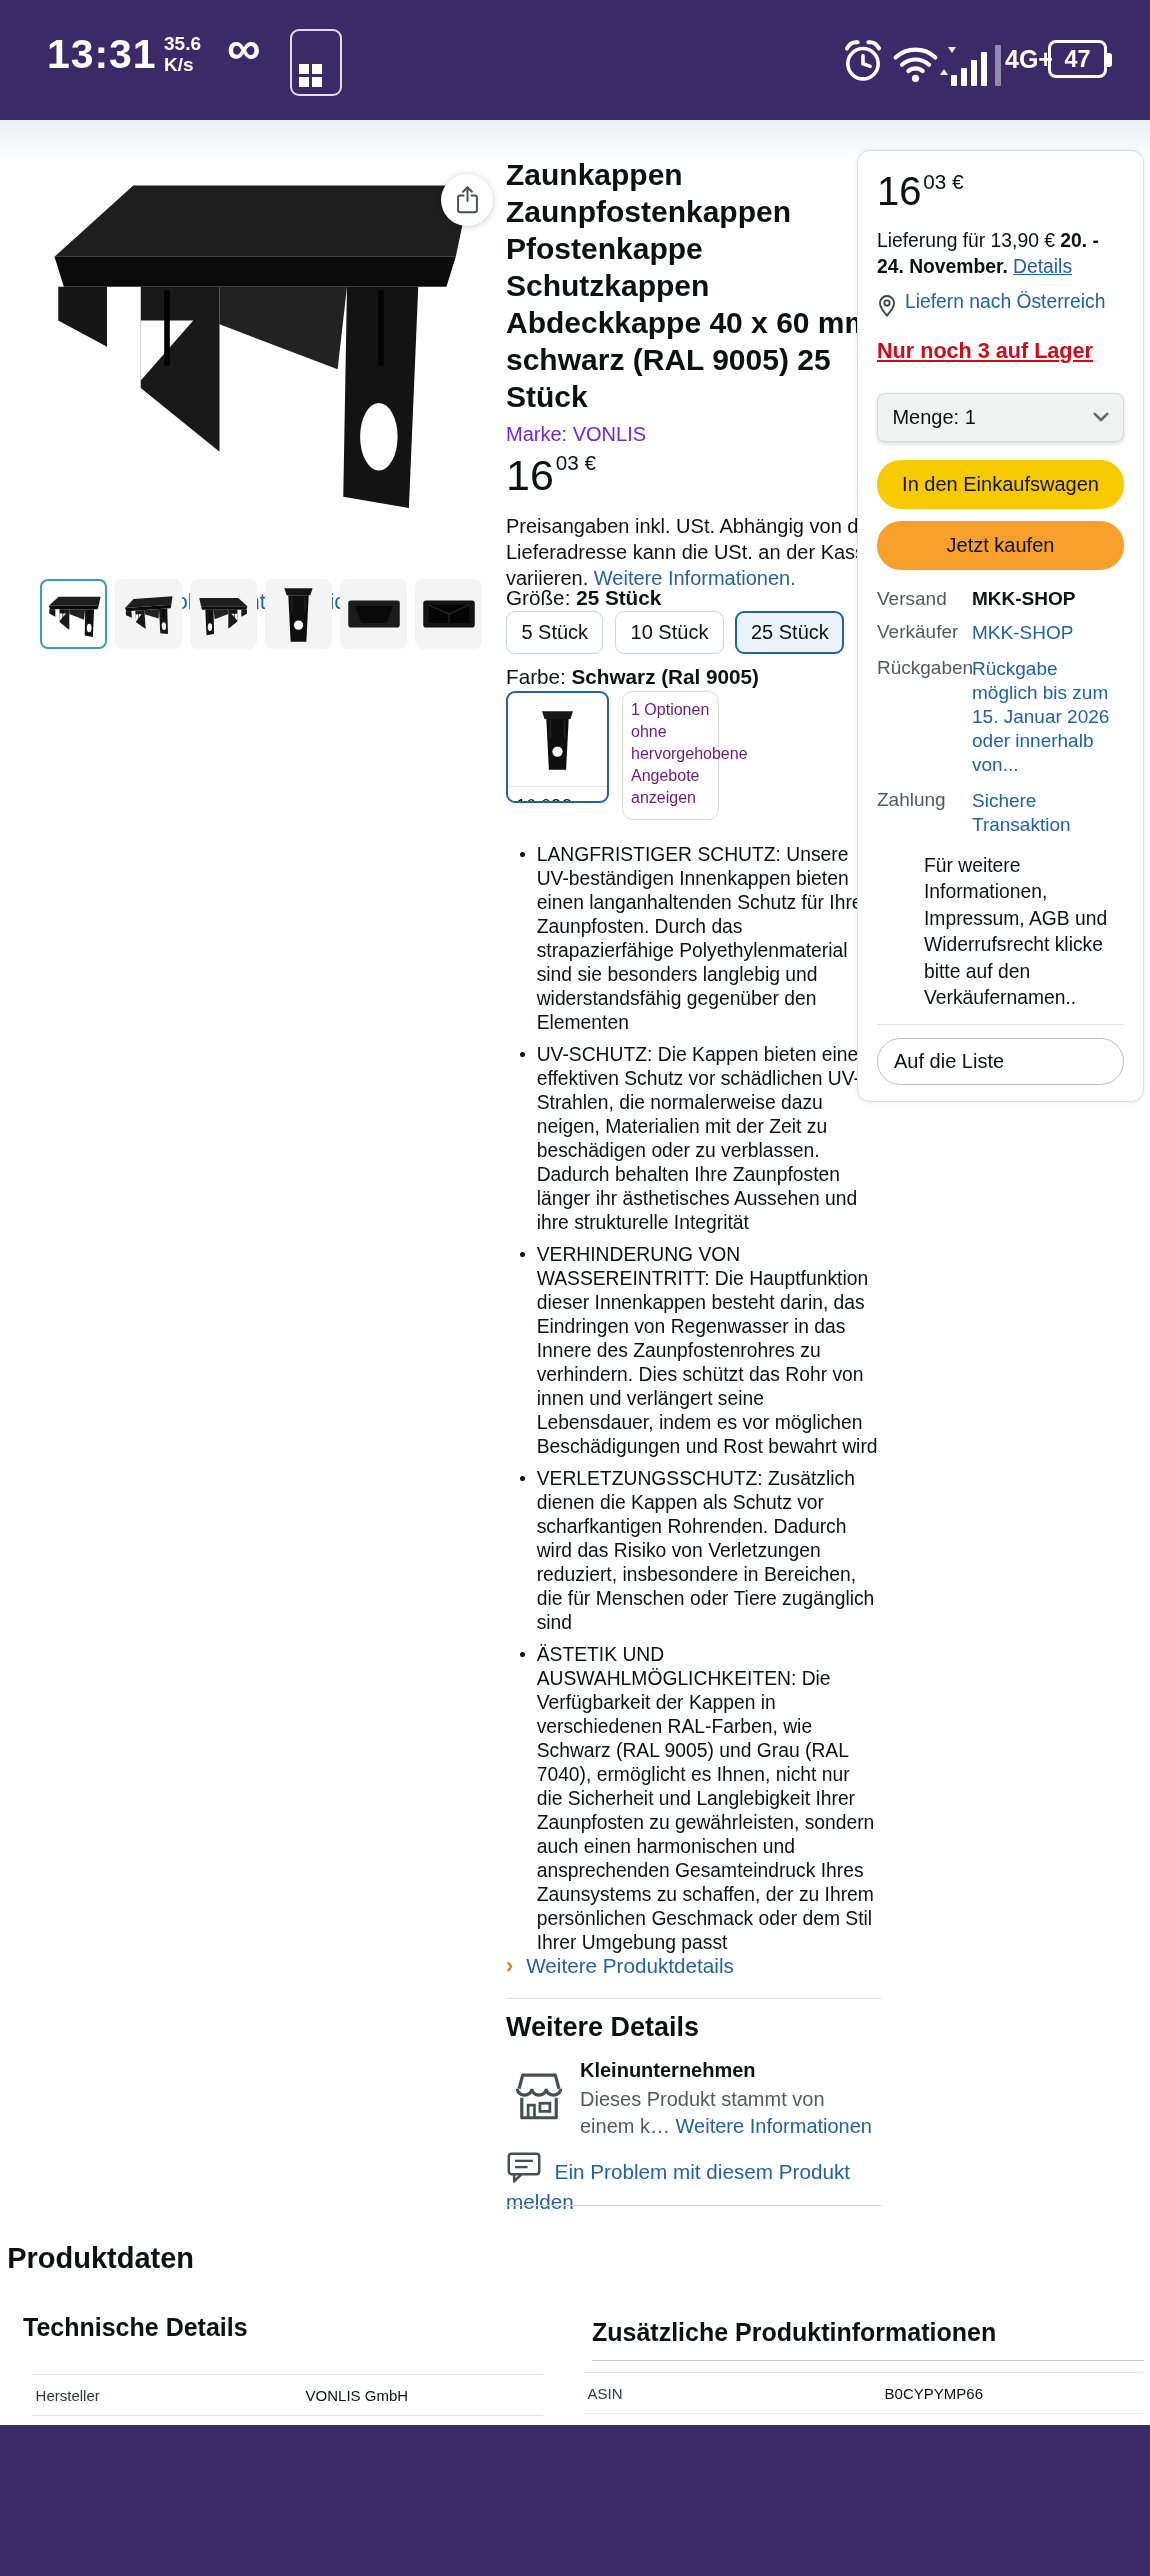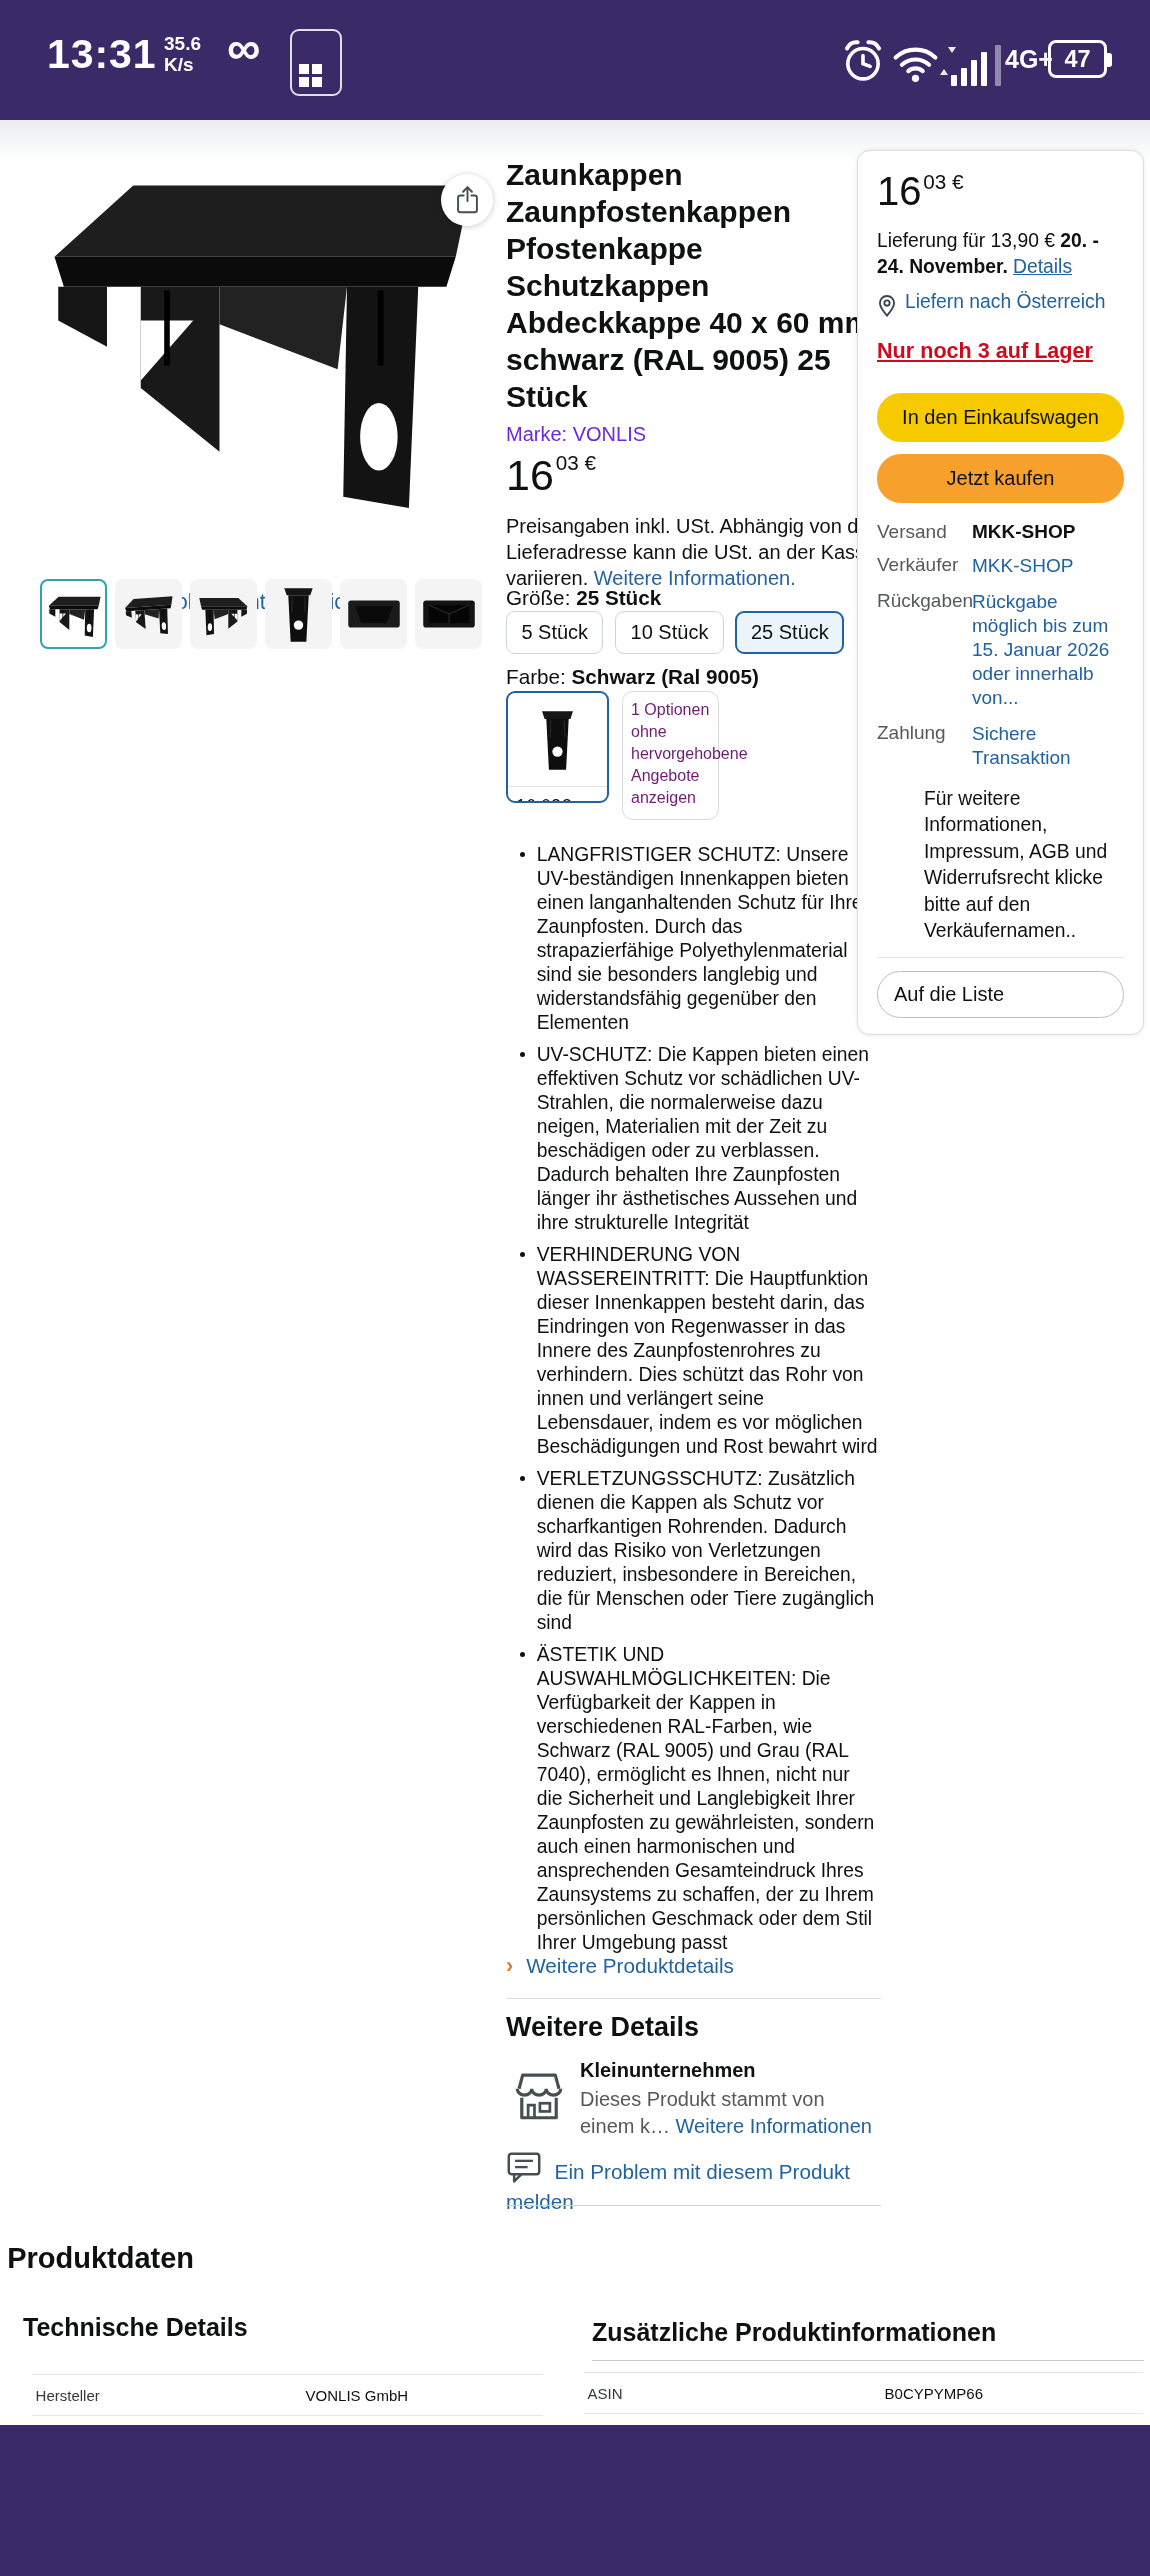--- a/index.html
+++ b/index.html
@@ -326,20 +326,27 @@
     <span>Lieferung für 13,90 € </span><b>20. - 24. November. </b><span class="link u">Details</span>
   </div>
   <div class="bb-deliverto">
     <svg width="20" height="24" viewBox="0 0 24 28" style="margin-top:2.7px">
       <path d="M12 2 C7 2 3.5 5.8 3.5 10.5 C3.5 16 12 25.5 12 25.5 C12 25.5 20.5 16 20.5 10.5 C20.5 5.8 17 2 12 2 Z" fill="none" stroke="#3a4446" stroke-width="2.2"></path>
       <circle cx="12" cy="10.5" r="3.2" fill="none" stroke="#3a4446" stroke-width="2.2"></circle>
     </svg>
     <span>Liefern nach Österreich</span>
   </div>
   <div class="bb-stock">Nur noch 3 auf Lager</div>
+  <div class="bb-qty">
+    <span>Menge:  1</span>
+    <span class="grow"></span>
+    <svg width="16" height="10.8" viewBox="0 0 18 12">
+      <polyline points="2,2 9,9 16,2" fill="none" stroke="#5f6a6a" stroke-width="3" stroke-linecap="round" stroke-linejoin="round"></polyline>
+    </svg>
+  </div>
   <button class="btn btn-cart">In den Einkaufswagen</button>
   <button class="btn btn-buy">Jetzt kaufen</button>
   <div class="bb-rows">
     <span class="lb">Versand</span>
     <span class="vd">MKK-SHOP</span>
     <span class="lb">Verkäufer</span>
     <span class="vl">MKK-SHOP</span>
     <span class="lb">Rückgaben</span>
     <span class="vl">Rückgabe möglich bis zum 15. Januar 2026 oder innerhalb von...</span>
     <span class="lb">Zahlung</span>

